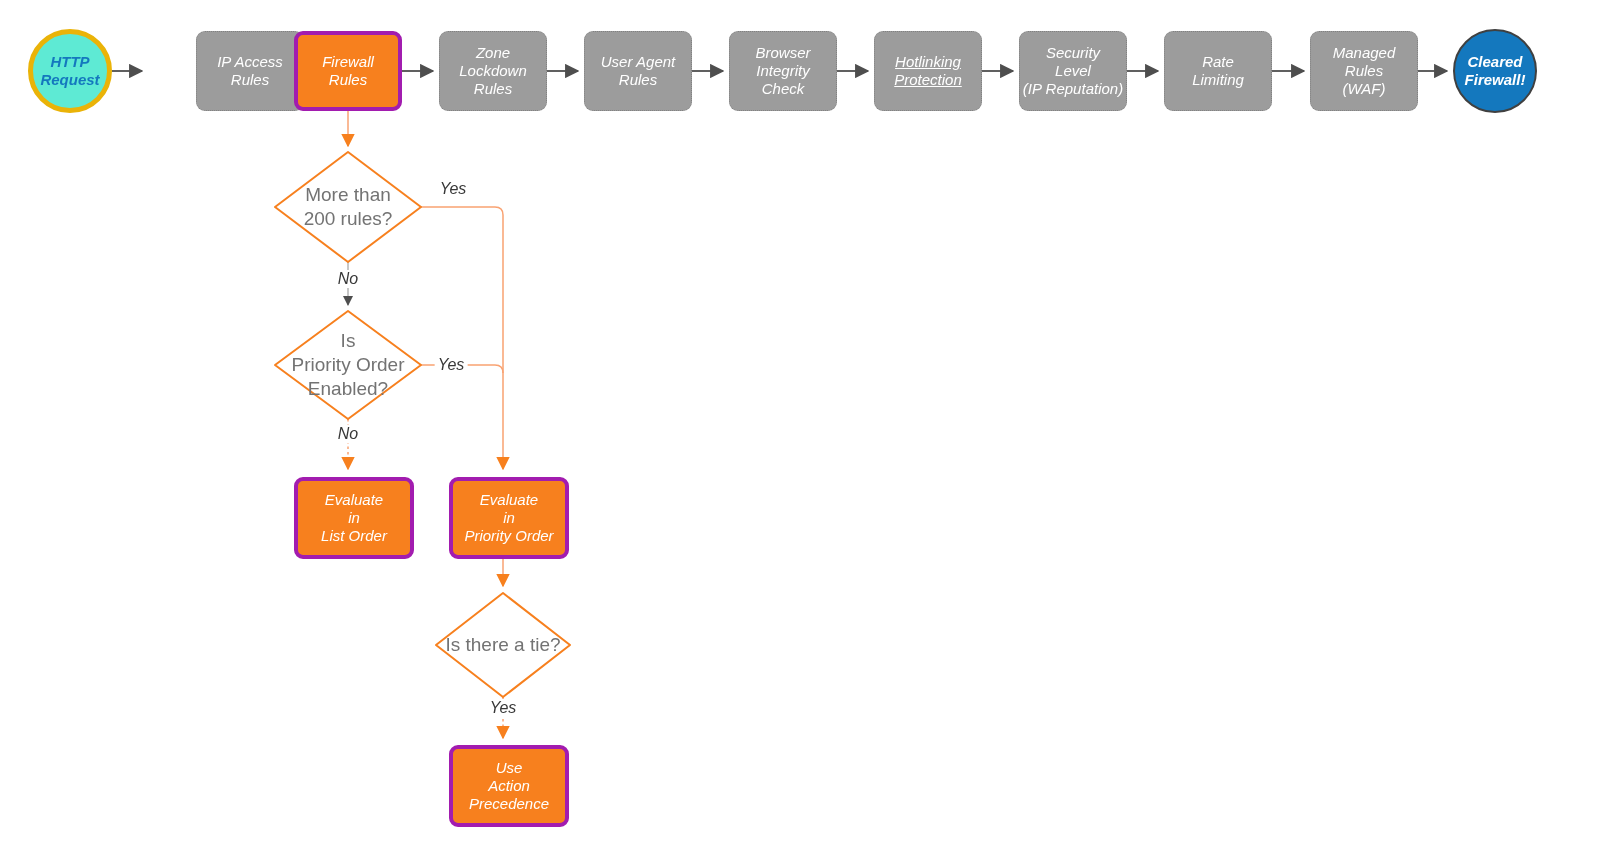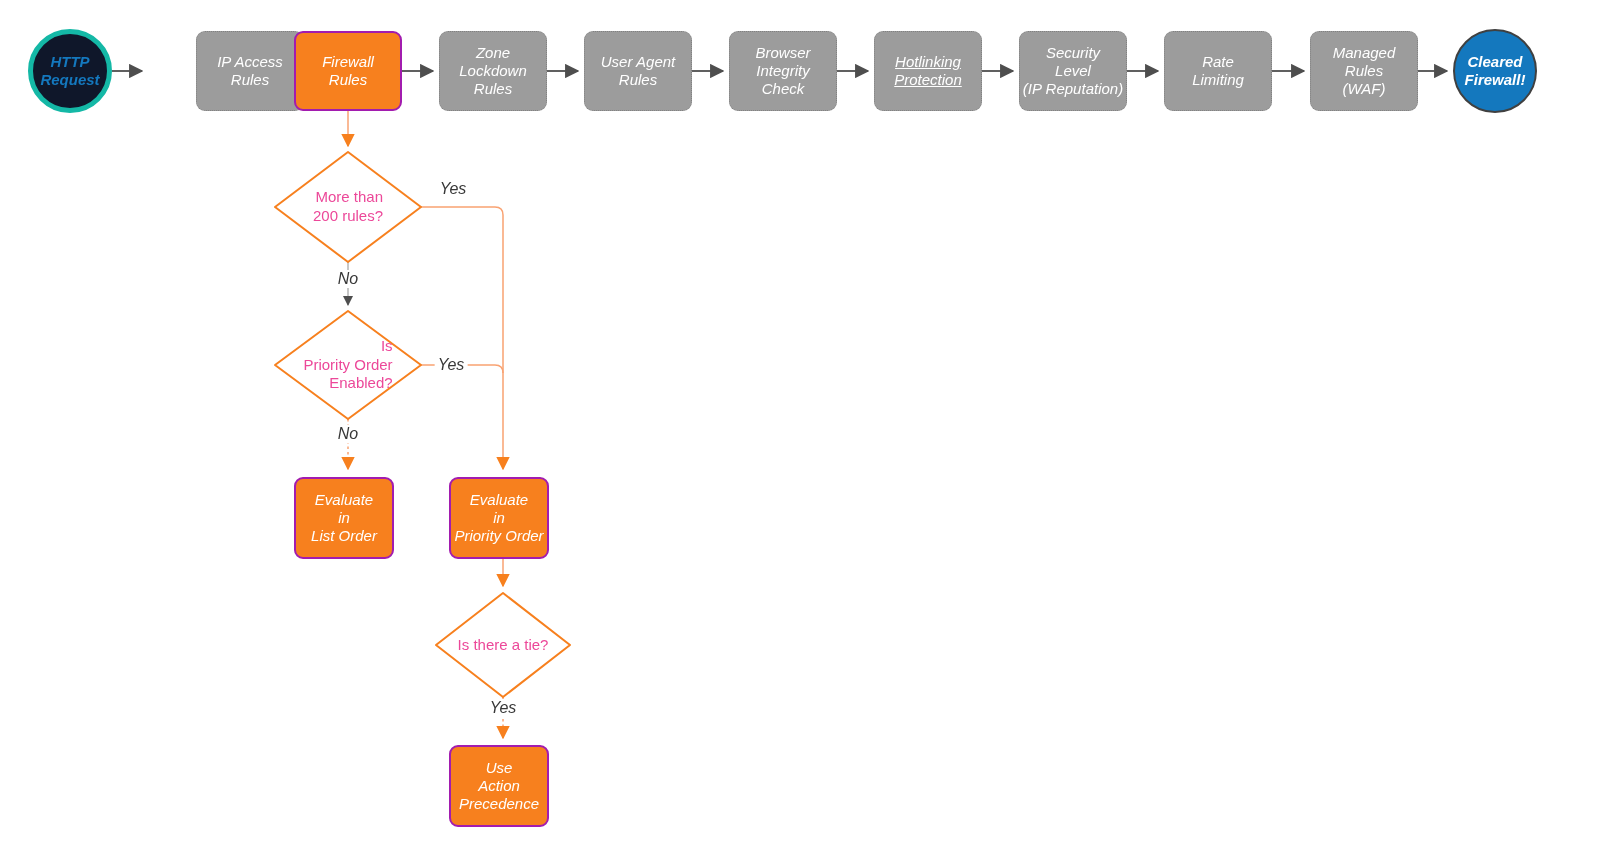--- a/index.html
+++ b/index.html
@@ -39,55 +39,55 @@
     top: 31px;
     border-radius: 9px;
   }
   .gray {
     background: #9C9C9C;
     border: 1px dotted #818181;
     color: #ffffff;
   }
   .orange {
     background: #F7801E;
-    border: 2px solid #a21caf;
+    border: 4px solid #a21caf;
     color: #ffffff;
   }
   .action {
-    width: 100px;
+    width: 120px;
     height: 82px;
     border-radius: 9px;
   }
   .circle {
     width: 84px;
     height: 84px;
     border-radius: 50%;
     font-weight: bold;
     font-style: italic;
   }
   .circle.start {
-    background: #0f172a;
-    border: 5px solid #14b8a6;
+    background: #5eead4;
+    border: 5px solid #eab308;
     color: #1478BE;
   }
   .circle.end {
     background: #1478BE;
     border: 2px solid #404040;
     color: #ffffff;
   }
   .diamond-label {
     position: absolute;
     display: flex;
     align-items: center;
     justify-content: center;
-    text-align: right;
+    text-align: center;
     white-space: pre-line;
     z-index: 2;
-    color: #ec4899;
-    font-size: 15px;
+    color: #737373;
+    font-size: 19px;
     line-height: 1.25;
     font-style: normal;
   }
   .edge-label {
     position: absolute;
     transform: translate(-50%, -50%);
     z-index: 3;
     background: #ffffff;
     padding: 0 3px;
     color: #383838;

